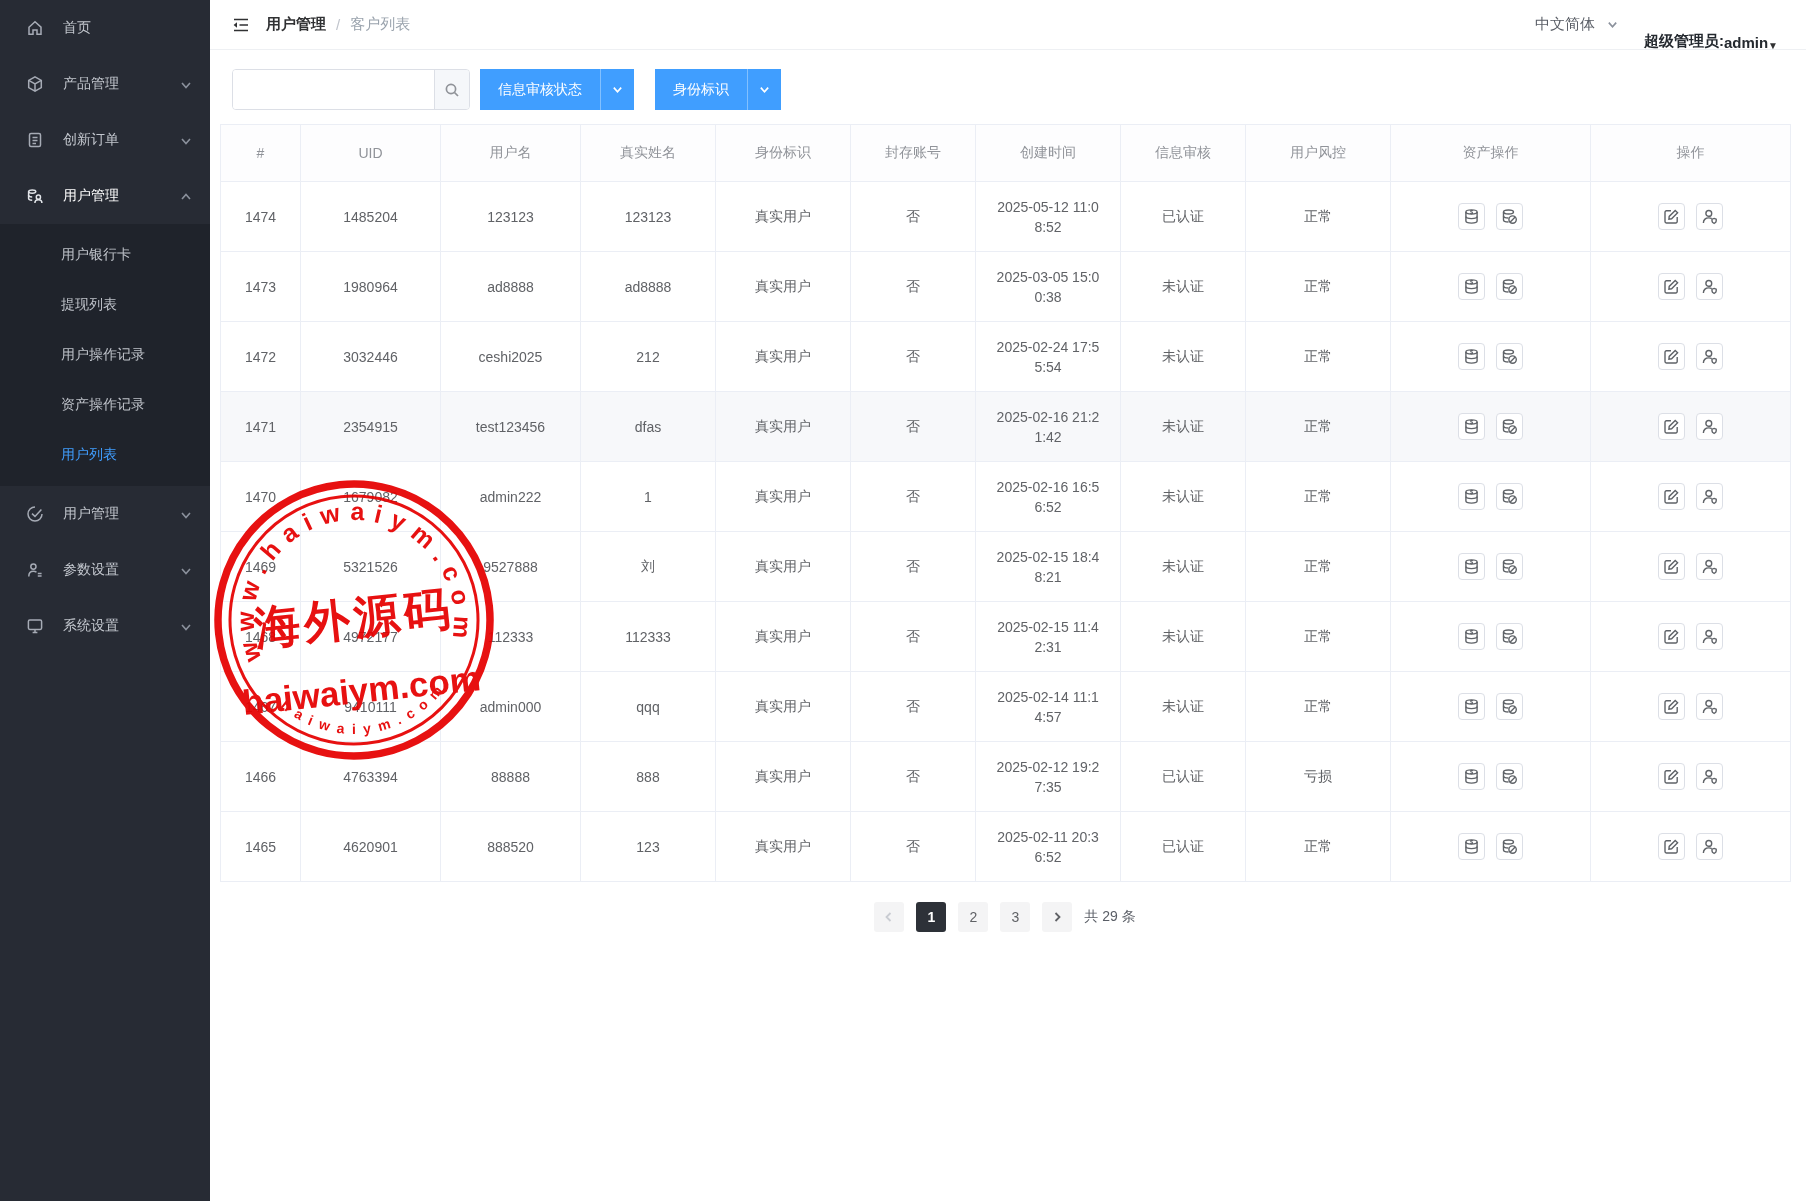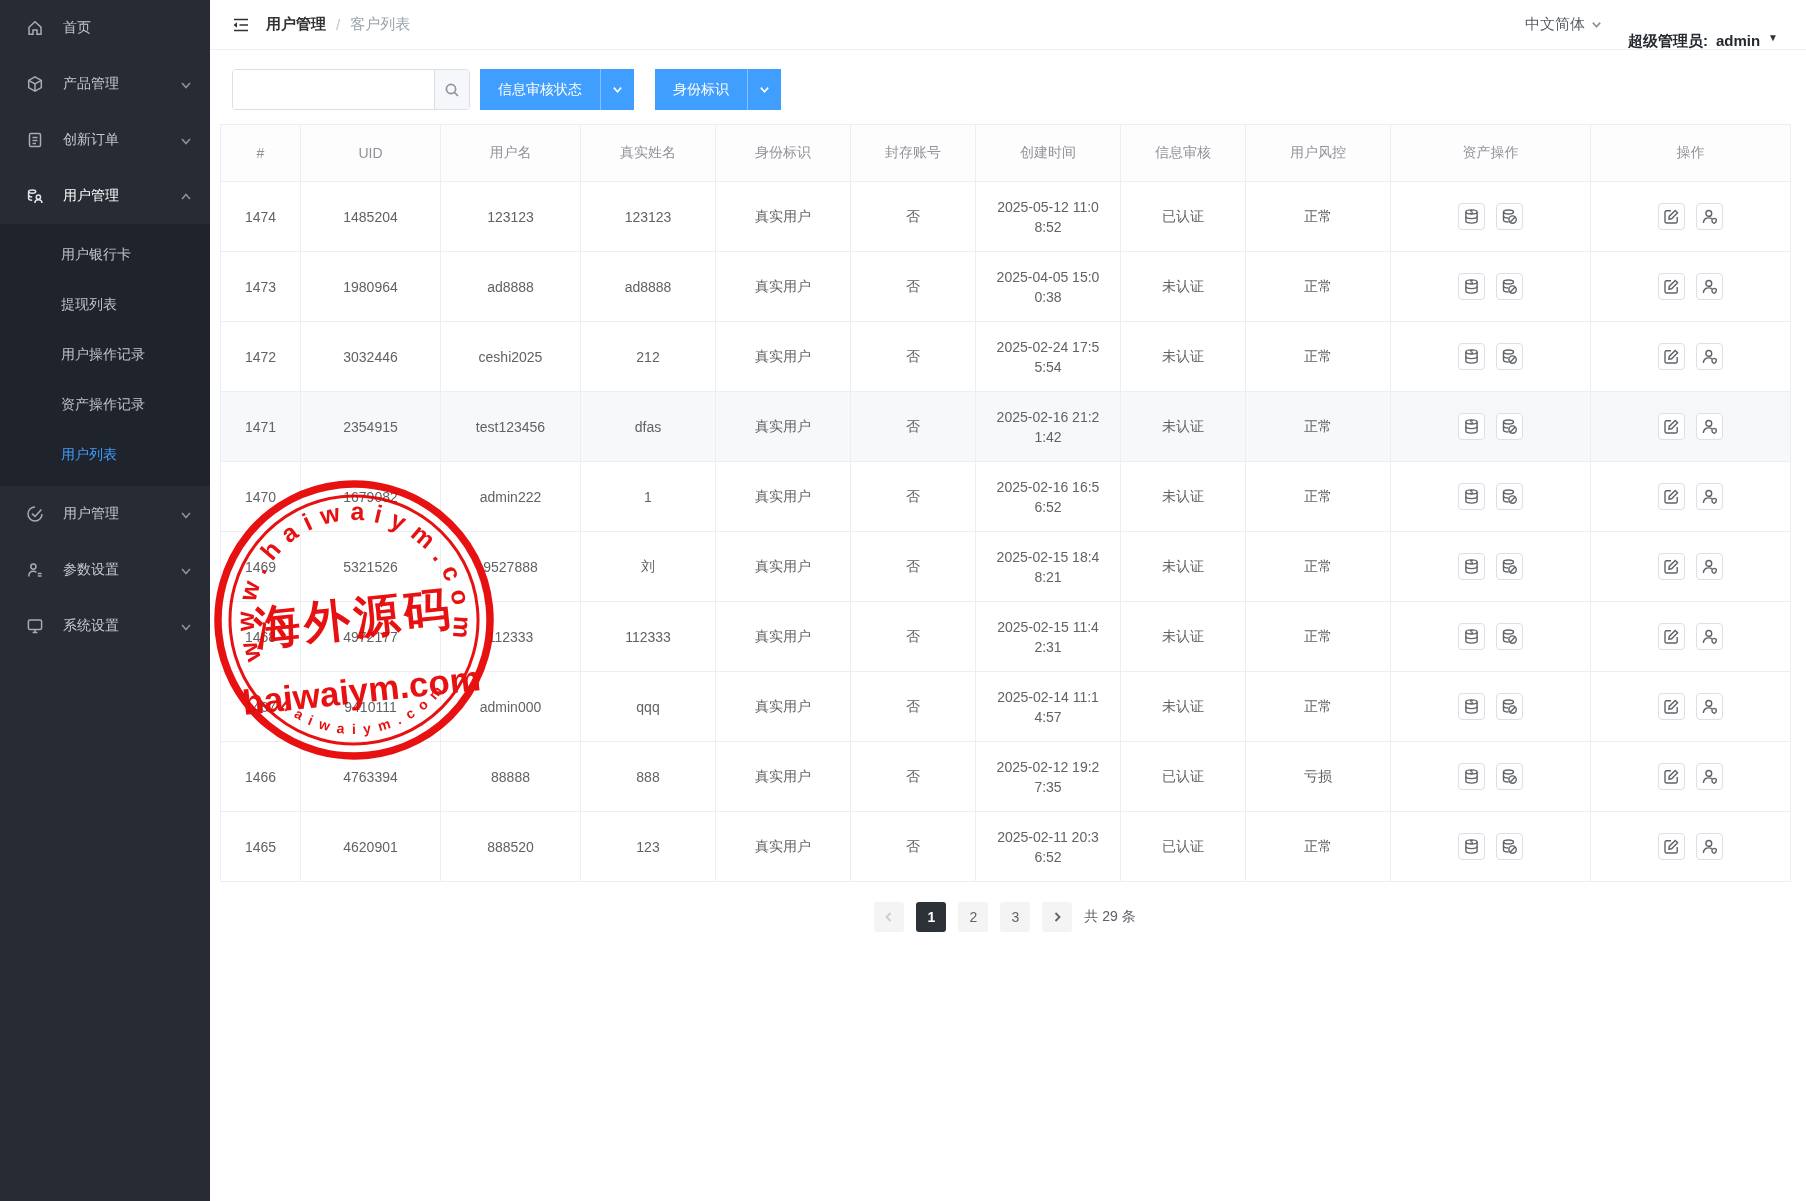--- a/index.html
+++ b/index.html
@@ -24,23 +24,23 @@
   
   .main { position:absolute; left:210px; top:0; width:1596px; height:1201px; background:#fff; }
   .topbar { height:50px; border-bottom:1px solid #eef0f3; display:flex; align-items:center; padding:0 28px 0 20px; }
   .fold-btn { width:22px; height:22px; cursor:pointer; }
   .fold-btn svg { width:22px; height:22px; stroke:#303133; fill:#303133; stroke-width:1.6; }
   .breadcrumb { display:flex; align-items:center; margin-left:14px; font-size:15px; }
   .bc-section { color:#303133; font-weight:bold; cursor:pointer; }
   .bc-sep { margin:0 10px; color:#c0c4cc; }
   .bc-current { color:#9aa3ad; }
   .topbar-right { margin-left:auto; display:flex; align-items:center; gap:26px; }
-  .lang { display:flex; align-items:center; gap:6px; color:#5a5e66; font-size:15px; cursor:pointer; }
+  .lang { display:flex; align-items:center; gap:12px; color:#5a5e66; font-size:15px; cursor:pointer; }
   .lang svg { width:11px; height:11px; stroke:#8b919c; fill:none; stroke-width:1.8; }
-  .admin { display:flex; align-items:flex-start; gap:8px; color:#24292f; font-size:15px; font-weight:bold; cursor:pointer;margin-top:34px; }
+  .admin { display:flex; align-items:flex-end; color:#24292f; font-size:15px; font-weight:bold; cursor:pointer;margin-top:34px; }
   .admin .caret { font-size:10px; color:#303133; }
   
   .toolbar { display:flex; align-items:center; margin:19px 0 0 22px; height:41px; }
   .searchbox { display:flex; width:238px; height:41px; border:1px solid #dcdfe6; border-radius:4px; overflow:hidden; background:#fff; }
   .searchbox input { flex:1; border:0; outline:none; padding:0 10px; font-size:14px; color:#606266; }
   .search-btn { width:57px; background:#f5f7fa; border-left:1px solid #dcdfe6; display:flex; align-items:center; justify-content:center; cursor:pointer; }
   .search-btn svg { width:16px; height:16px; stroke:#909399; fill:none; stroke-width:1.7; }
   .drop-btn { height:41px; display:flex; align-items:stretch; background:#409eff; border-radius:0; color:#fff; font-size:14px; overflow:hidden; cursor:pointer; }
   .drop-btn .dlabel { display:flex; align-items:center; padding:0 18px; }
   .drop-btn .darrow { display:flex; align-items:center; padding:0 11px; border-left:1px solid rgba(255,255,255,.35); }
@@ -315,21 +315,21 @@
         </span>
       </td>
     </tr>
           <tr>
       <td>1473</td>
       <td>1980964</td>
       <td>ad8888</td>
       <td>ad8888</td>
       <td>真实用户</td>
       <td>否</td>
-      <td class="created">2025-04-05 15:0
+      <td class="created">2025-03-05 15:0
 0:38</td>
       <td>未认证</td>
       <td>正常</td>
       <td>
         <span class="icon-btn">
           <svg viewBox="0 0 17 17">
             <ellipse class="ic-stroke" cx="8.5" cy="4" rx="5.6" ry="2.1"></ellipse>
             <path class="ic-stroke" d="M2.9 4 V8.5 C2.9 9.7 5.4 10.6 8.5 10.6 C11.6 10.6 14.1 9.7 14.1 8.5 V4"></path>
             <path class="ic-stroke" d="M2.9 8.5 V13 C2.9 14.2 5.4 15.1 8.5 15.1 C11.6 15.1 14.1 14.2 14.1 13 V8.5"></path>
             <text x="8.5" y="6" text-anchor="middle" font-size="5.6" font-weight="bold" fill="#4a4e55" stroke="none">$</text>

